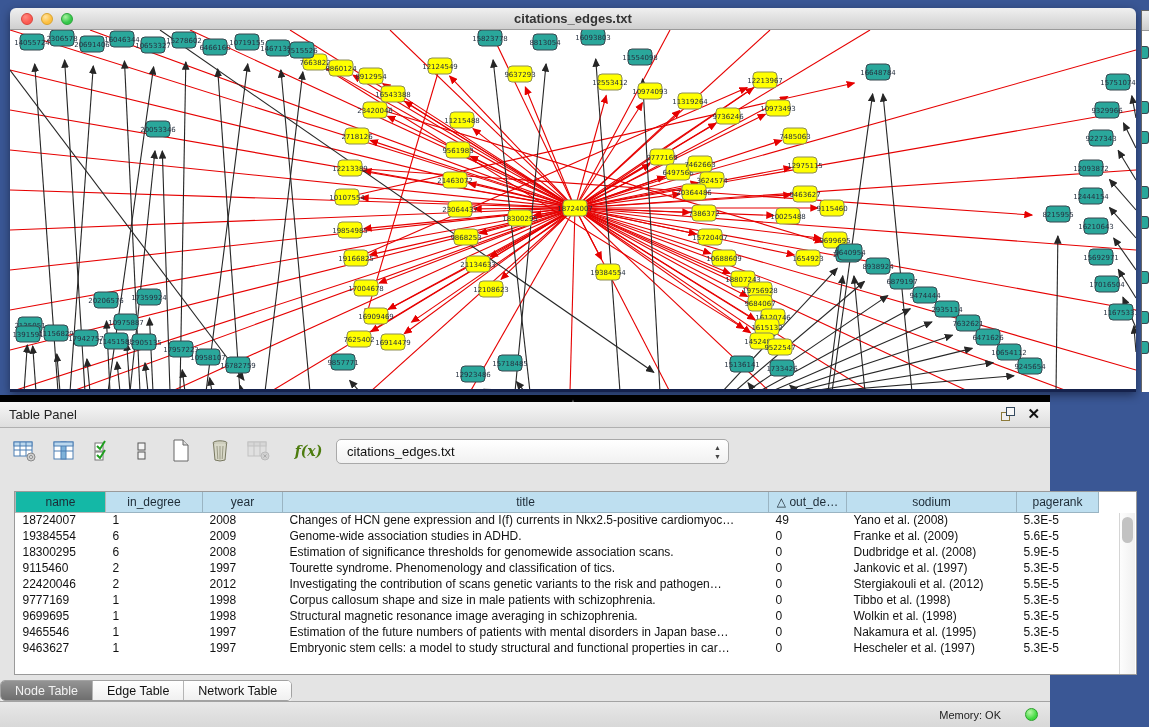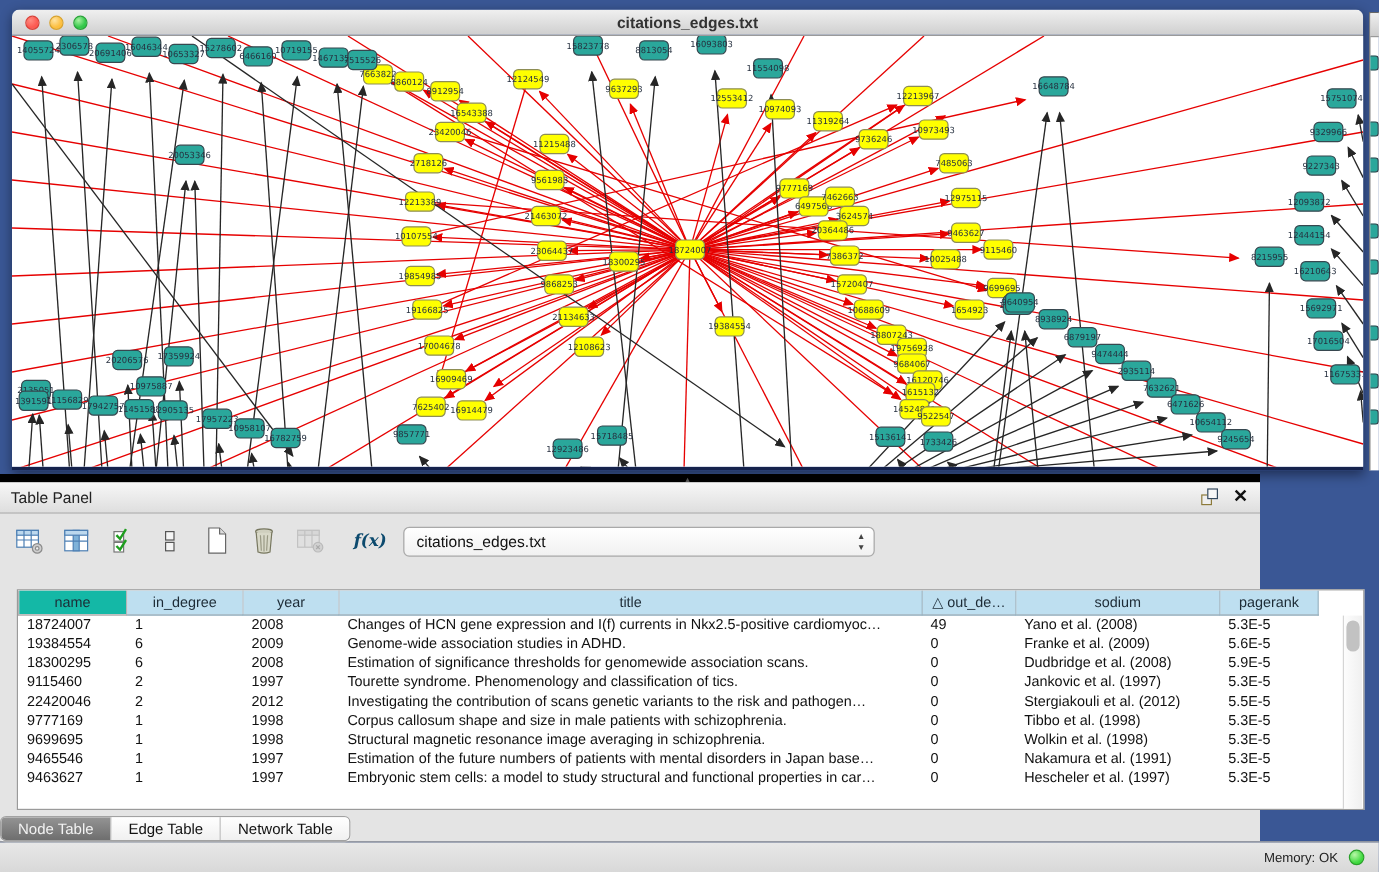--- a/index.html
+++ b/index.html
@@ -41,21 +41,21 @@
   .panel-title { font-size:13px; color:#222; line-height:25px; padding-left:9px; }
   .panel-hdr-icons { position:absolute; right:10px; top:5px; display:flex; gap:12px; align-items:center; }
   .float-icon { width:14px; height:14px; position:relative; display:inline-block; cursor:default; }
   .float-icon .sq1 { position:absolute; left:0; bottom:0; width:9px; height:9px; border:1px solid #8c7a3a; background:#efefef; }
   .float-icon .sq2 { position:absolute; right:0; top:0; width:9px; height:9px; border:1px solid #34495e; background:#f7f7f7; }
   .close-icon { font-size:15px; font-weight:700; color:#111; line-height:14px; cursor:default; }
 
   .toolbar { height:46px; display:flex; align-items:center; padding-left:12px; gap:13px; }
   .tool-btn { width:26px; height:26px; border:none; background:transparent; display:flex;
     align-items:center; justify-content:center; padding:0; }
-  .fx { font-family:"DejaVu Serif", serif; font-style:italic; font-weight:700; font-size:14px; color:#0c4a6e;margin-left:21px; }
+  .fx { font-family:"DejaVu Serif", serif; font-style:italic; font-weight:700; font-size:14px; color:#4d7c0f;margin-left:21px; }
   .combo { width:393px; height:25px; background:linear-gradient(#ffffff,#f1f1f1);
     border:1px solid #a9a9a9; border-radius:5px; margin-left:12px; position:relative;
     font-size:13px; color:#111; line-height:23px; padding-left:10px; }
   .combo .arrows { position:absolute; right:7px; top:3px; font-size:7px; color:#444; line-height:9px; text-align:center; }
 
   .table-wrap { position:absolute; left:14px; top:89px; width:1123px; height:184px;
     background:#fff; border:1px solid #9a9a9a; overflow:hidden; }
   table.data { border-collapse:collapse; table-layout:fixed; width:1083px; font-size:12px; }
   table.data th { height:20px; background:#bedff0; border:1px solid #9ab4c2; border-top:none;
     font-weight:400; color:#1d2b36; text-align:center; overflow:hidden; white-space:nowrap; }
@@ -71,23 +71,23 @@
     background:#c2c2c2; border-radius:6px; }
 
   .tabs-row { position:absolute; left:0; top:278px; width:100%; display:flex; }
   .seg { display:flex; height:21px; border:1px solid #a2a2a2; border-radius:5px; overflow:hidden;
     background:#fff; box-shadow:0 1px 0 rgba(255,255,255,.7); }
   .seg button { border:none; background:linear-gradient(#ffffff,#f0f0f0); font-size:12.5px;
     padding:0 14px; color:#111; border-right:1px solid #b5b5b5; font-family:inherit; }
   .seg button:last-child { border-right:none; }
   .seg button.active { background:linear-gradient(#949494,#6e6e6e); color:#f2f2f2; }
 
-  .status-bar { position:absolute; left:0; top:701px; width:1149px; height:26px;
+  .status-bar { position:absolute; left:0; top:701px; width:1050px; height:26px;
     background:linear-gradient(#e8e8e8,#d8d8d8); border-top:1px solid #a3a3a3;
-    display:flex; align-items:center; justify-content:flex-end; padding-right:12px; gap:9px; }
+    display:flex; align-items:center; justify-content:flex-end; padding-right:12px; gap:24px; }
   .mem-label { font-size:11px; color:#222; }
   .mem-dot { width:13px; height:13px; border-radius:50%;
     background:radial-gradient(circle at 35% 30%, #b8f7a8, #3fd93f 65%); border:1px solid #2aa02a; }
 
   .splitter-dot { position:absolute; left:570px; top:-3px; width:7px; height:5px;
     color:#555; font-size:6px; line-height:5px; }
 
   
   .ico { display:block; }
 </style>
@@ -654,21 +654,21 @@
             <td>0</td>
             <td>Wolkin et al. (1998)</td>
             <td>5.3E-5</td>
           </tr>
           <tr>
             <td>9465546</td>
             <td>1</td>
             <td>1997</td>
             <td>Estimation of the future numbers of patients with mental disorders in Japan base…</td>
             <td>0</td>
-            <td>Nakamura et al. (1991)</td>
+            <td>Nakamura et al. (1995)</td>
             <td>5.3E-5</td>
           </tr>
           <tr>
             <td>9463627</td>
             <td>1</td>
             <td>1997</td>
             <td>Embryonic stem cells: a model to study structural and functional properties in car…</td>
             <td>0</td>
             <td>Hescheler et al. (1997)</td>
             <td>5.3E-5</td>

